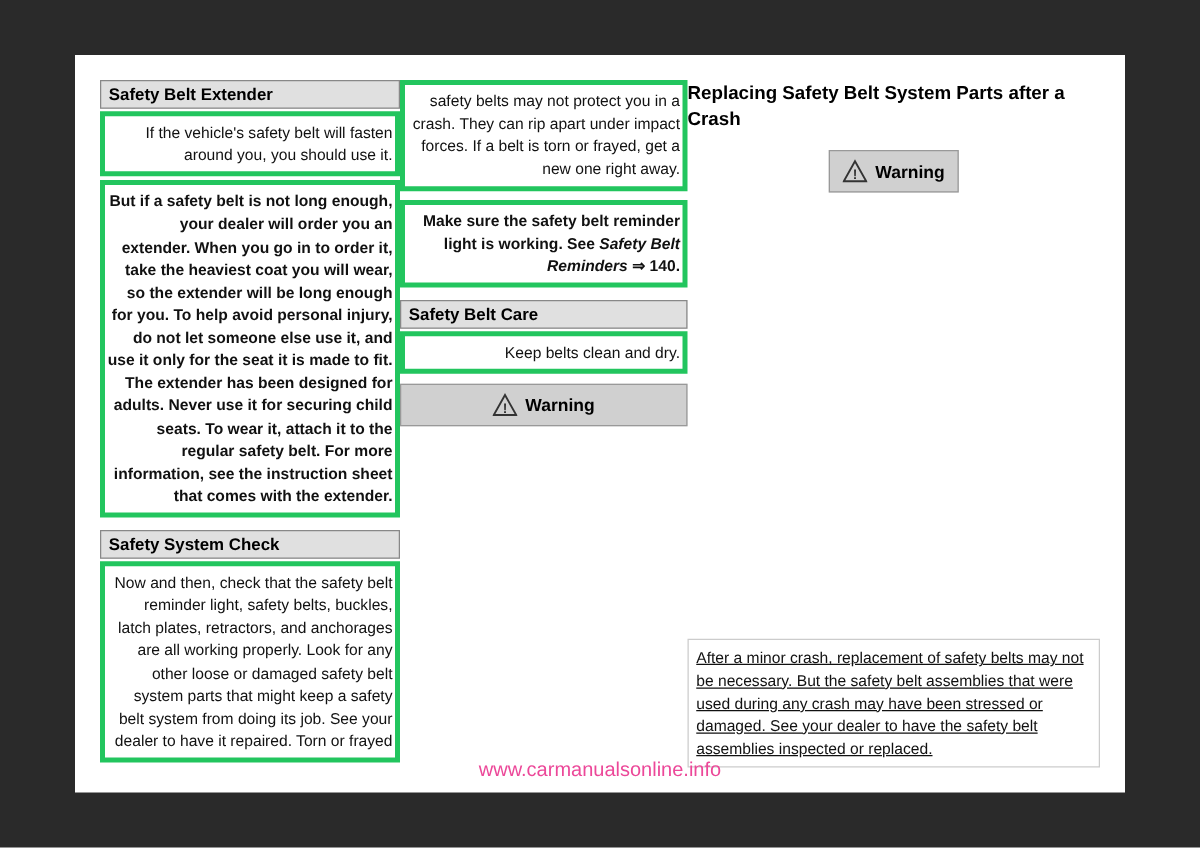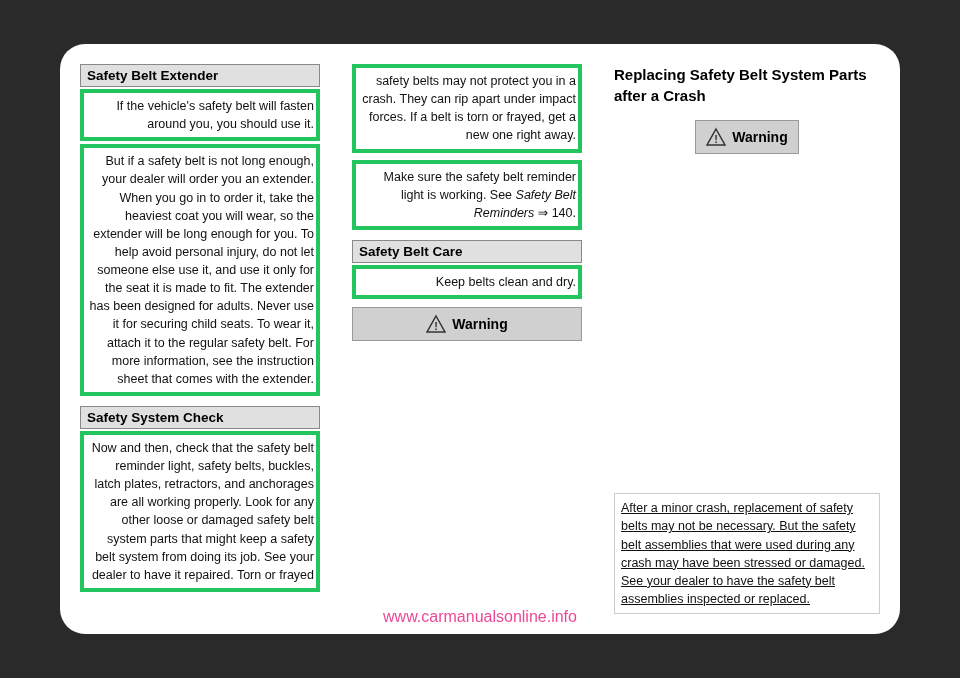--- a/index.html
+++ b/index.html
@@ -13,23 +13,22 @@
       font-family: Arial, sans-serif;
       font-size: 13px;
     }
     .page {
       background: #fff;
       width: 840px;
       height: 590px;
       display: flex;
       flex-direction: row;
       padding: 20px 20px 20px 20px;
-      gap: 32px;
+      gap: 0;
       position: relative;
-      border-radius: 25px;
     }
     .col {
       display: flex;
       flex-direction: column;
       gap: 4px;
     }
     .col-left {
       width: 240px;
       flex-shrink: 0;
     }
@@ -53,20 +52,21 @@
       border: 4px solid #22c55e;
       padding: 4px 2px;
       font-size: 12.5px;
       line-height: 1.45;
       background: #fff;
       color: #111;
       text-align: right;
     }
     .section-body + .section-body {
       margin-top: 3px;
+      font-weight: bold;
     }
     .warning-box {
       background: #d0d0d0;
       border: 1px solid #999;
       display: flex;
       align-items: center;
       justify-content: center;
       padding: 6px 10px;
       gap: 6px;
       font-weight: bold;

